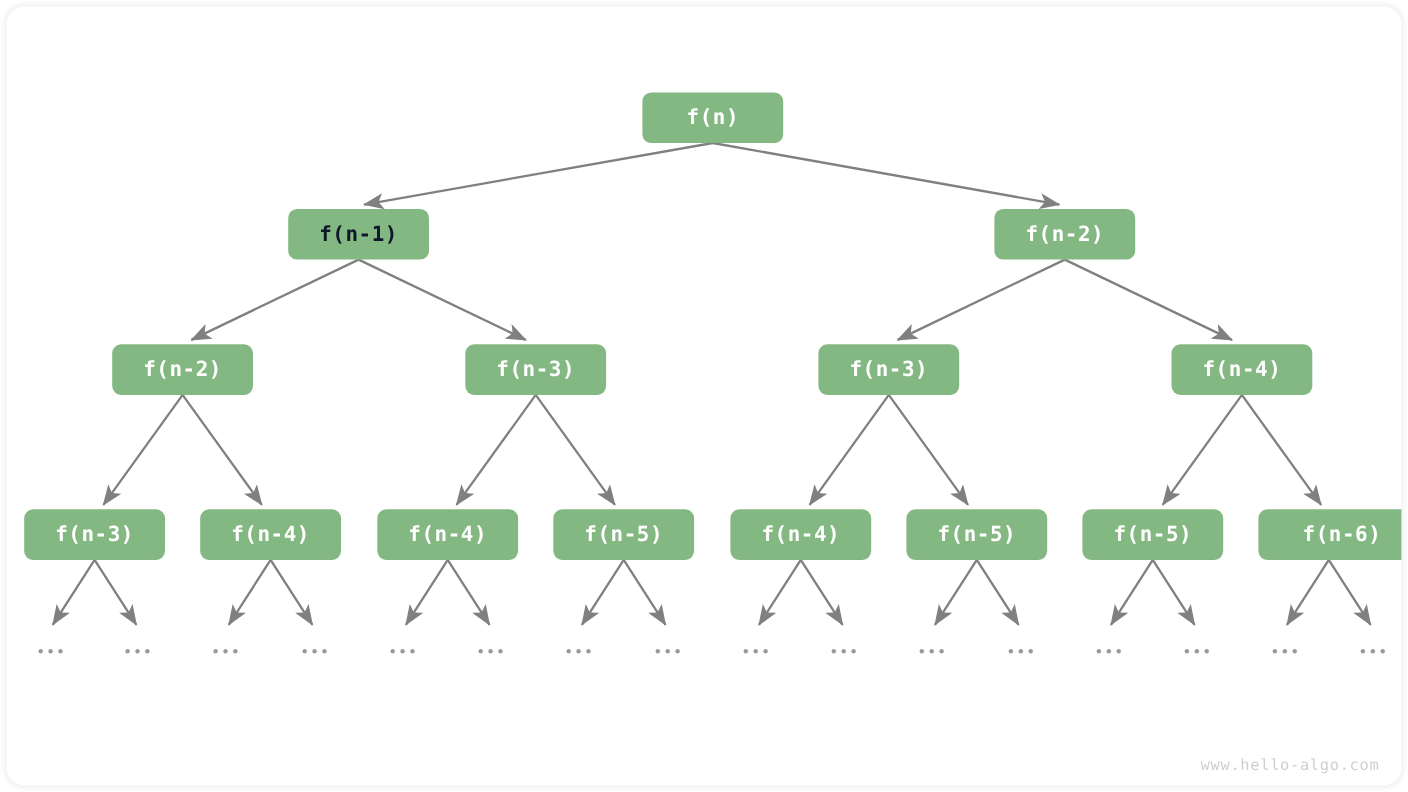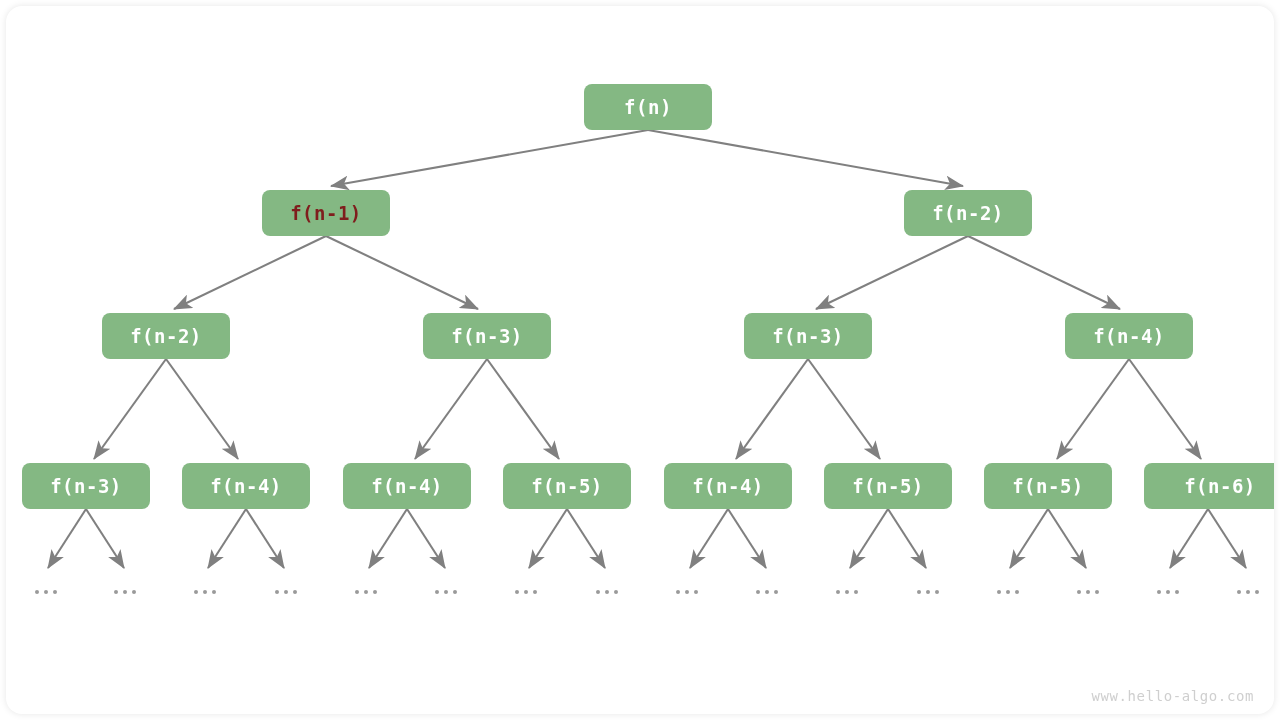--- a/index.html
+++ b/index.html
@@ -123,21 +123,21 @@
           <line x1="1042" y1="503" x2="1080" y2="562" stroke="#808080" marker-end="url(#arrowhead)"></line>
           <line x1="1202" y1="503" x2="1164" y2="562" stroke="#808080" marker-end="url(#arrowhead)"></line>
           <line x1="1202" y1="503" x2="1240" y2="562" stroke="#808080" marker-end="url(#arrowhead)"></line>
         </g>
     </svg>
 
     <div id="node-layer">
         <div class="node" style="left: 578px; top: 78px; width: 128px; height: 46px; background: rgb(132, 184, 131); color: rgb(255, 255, 255);">
           <span>f(n)</span>
         </div>
-        <div class="node" style="left: 256px; top: 184px; width: 128px; height: 46px; background: rgb(132, 184, 131); color: #7f1d1d;">
+        <div class="node" style="left: 256px; top: 184px; width: 128px; height: 46px; background: rgb(132, 184, 131); color: #0f172a;">
           <span>f(n-1)</span>
         </div>
         <div class="node" style="left: 898px; top: 184px; width: 128px; height: 46px; background: rgb(132, 184, 131); color: rgb(255, 255, 255);">
           <span>f(n-2)</span>
         </div>
         <div class="node" style="left: 96px; top: 307px; width: 128px; height: 46px; background: rgb(132, 184, 131); color: rgb(255, 255, 255);">
           <span>f(n-2)</span>
         </div>
         <div class="node" style="left: 417px; top: 307px; width: 128px; height: 46px; background: rgb(132, 184, 131); color: rgb(255, 255, 255);">
           <span>f(n-3)</span>

